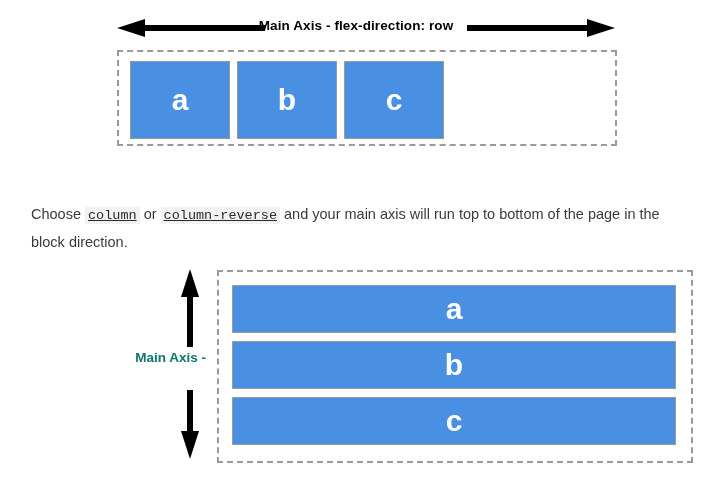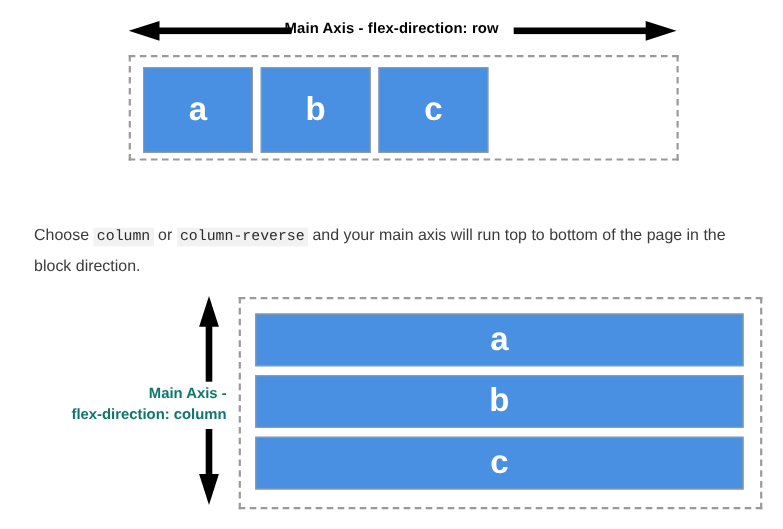--- a/index.html
+++ b/index.html
@@ -84,20 +84,21 @@
     line-height: 27px;
     color: #3b3b3b;
   }
   .prose code {
     font-family: "Liberation Mono", monospace;
     font-size: 13.5px;
     background: #f2f2f2;
     padding: 1px 3px;
     color: #2b2b2b;
     white-space: nowrap;
+    text-decoration: underline;
   }
 
   
   .col-figure {
     position: absolute;
     left: 0;
     top: 262px;
     width: 712px;
     height: 210px;
   }
@@ -179,21 +180,20 @@
   </div>
 
 </div>
 
 <p class="prose"><span>Choose </span><code>column</code><span> or </span><code>column-reverse</code><span> and your main axis will run top to bottom of the page in the block direction.</span></p>
 
 <div class="col-figure">
 
   <div class="col-axis-label">
     <span>Main Axis -</span><br>
-    <span>flex-direction: column</span>
   </div>
 
   <svg class="col-arrow-svg" width="28" height="196" viewBox="0 0 28 196">
 
     <polygon points="14,3 5,31 23,31" fill="#000000"></polygon>
 
     <rect x="11" y="29" width="6" height="52" fill="#000000"></rect>
 
     <rect x="11" y="124" width="6" height="47" fill="#000000"></rect>
 

